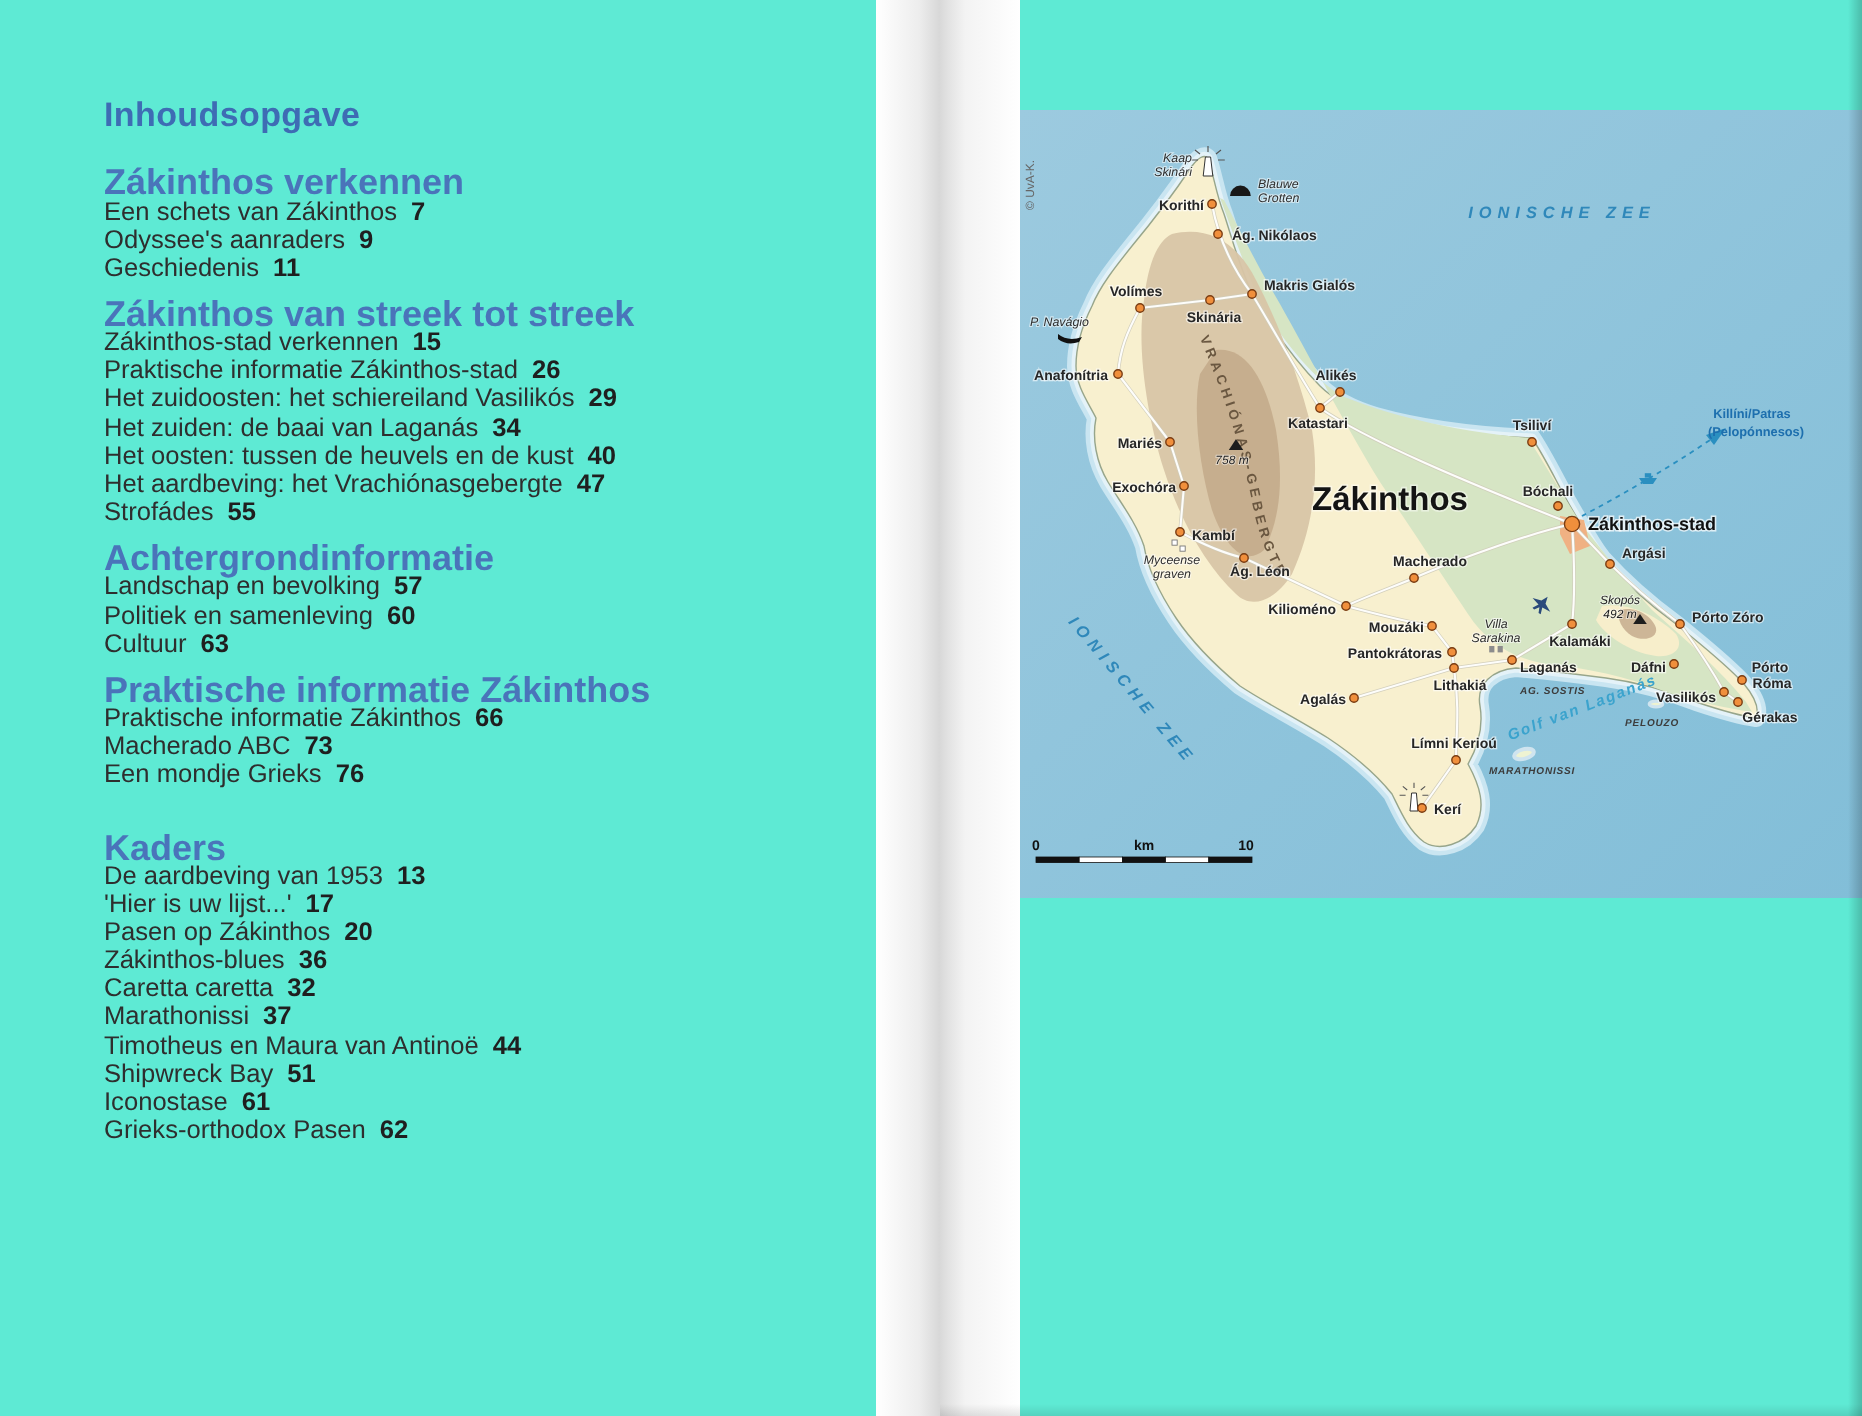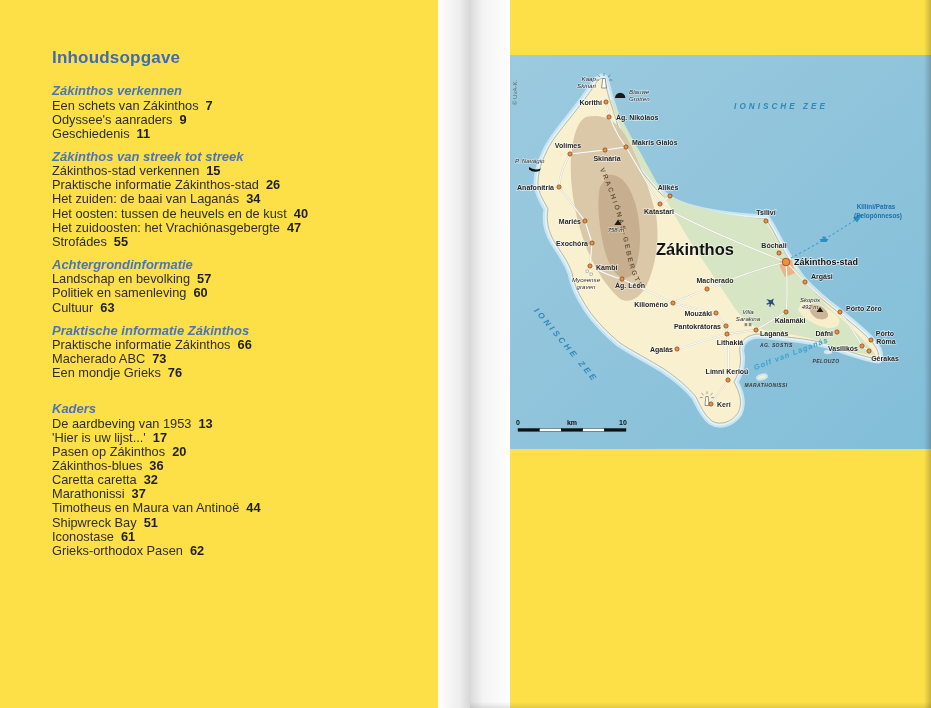--- a/index.html
+++ b/index.html
@@ -1,29 +1,29 @@
 <!DOCTYPE html>
 <html><head>
 <meta charset="utf-8">
 <style>
   html,body{margin:0;padding:0;}
   body{width:931px;height:708px;position:relative;background:#ffffff;font-family:"Liberation Sans",sans-serif;overflow:hidden;}
-  .stage{position:absolute;inset:0;background:#fde047;}
+  .stage{position:absolute;inset:0;background:#5eead4;}
   .gutter{position:absolute;left:438px;top:0;width:72px;height:708px;
     background:linear-gradient(90deg,#ffffff 0%,#ededed 30%,#d8d8d8 44%,#e2e2e2 50%,#f3f3f3 62%,#ffffff 100%);}
   .edge-right{position:absolute;right:0;top:0;width:7px;height:708px;
     background:linear-gradient(90deg,rgba(0,0,0,0),rgba(0,0,0,.20));}
   .edge-bottom{position:absolute;left:470px;bottom:0;width:461px;height:6px;
     background:linear-gradient(180deg,rgba(0,0,0,0),rgba(0,0,0,.10));}
 
   
   .toc{position:absolute;left:52px;top:48px;width:370px;color:#2e2e2e;}
   .toc h1{font-size:17px;line-height:20px;color:#3e6cb4;font-weight:700;margin:0 0 16px 0;letter-spacing:.2px;}
   .sec{margin-top:9px;}
-  .sec h2{font-size:13px;line-height:14.5px;color:#4a74ba;font-weight:700;margin:0;font-style:italic;}
+  .sec h2{font-size:18px;line-height:14.5px;color:#4a74ba;font-weight:700;margin:0;}
   .line{font-size:12.8px;line-height:14.1px;white-space:nowrap;}
   .line .pg{font-weight:700;margin-left:7px;color:#1f1f1f;}
   .sec.kaders{margin-top:22px;}
 
   
   .map-wrap{position:absolute;left:508px;top:55px;width:423px;height:394px;}
   svg{display:block;}
   .tn{font:700 7px "Liberation Sans",sans-serif;fill:#262626;paint-order:stroke;stroke:#ffffff;stroke-width:1.3px;stroke-opacity:.6;}
   .tn-big{font:700 9px "Liberation Sans",sans-serif;fill:#111;paint-order:stroke;stroke:#ffffff;stroke-width:1.5px;stroke-opacity:.7;}
   .island-name{font:700 16.5px "Liberation Sans",sans-serif;fill:#141414;paint-order:stroke;stroke:#ffffff;stroke-width:1.6px;stroke-opacity:.45;}
@@ -52,23 +52,24 @@
       <h2>Zákinthos verkennen</h2>
       <div class="line"><span>Een schets van Zákinthos</span><span class="pg">7</span></div>
       <div class="line"><span>Odyssee's aanraders</span><span class="pg">9</span></div>
       <div class="line"><span>Geschiedenis</span><span class="pg">11</span></div>
     </div>
 
     <div class="sec">
       <h2>Zákinthos van streek tot streek</h2>
       <div class="line"><span>Zákinthos-stad verkennen</span><span class="pg">15</span></div>
       <div class="line"><span>Praktische informatie Zákinthos-stad</span><span class="pg">26</span></div>
+      <div class="line"><span>Het zuidoosten: het schiereiland Vasilikós</span><span class="pg">29</span></div>
       <div class="line"><span>Het zuiden: de baai van Laganás</span><span class="pg">34</span></div>
       <div class="line"><span>Het oosten: tussen de heuvels en de kust</span><span class="pg">40</span></div>
-      <div class="line"><span>Het zuidoosten: het Vrachiónasgebergte</span><span class="pg">47</span></div>
+      <div class="line"><span>Het aardbeving: het Vrachiónasgebergte</span><span class="pg">47</span></div>
       <div class="line"><span>Strofádes</span><span class="pg">55</span></div>
     </div>
 
     <div class="sec">
       <h2>Achtergrondinformatie</h2>
       <div class="line"><span>Landschap en bevolking</span><span class="pg">57</span></div>
       <div class="line"><span>Politiek en samenleving</span><span class="pg">60</span></div>
       <div class="line"><span>Cultuur</span><span class="pg">63</span></div>
     </div>
 

